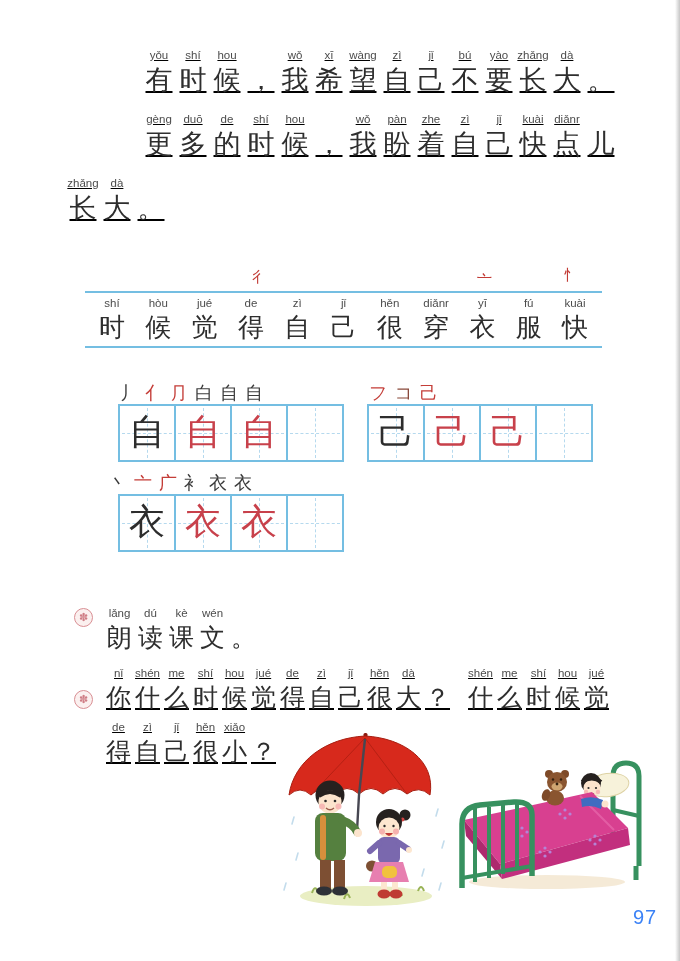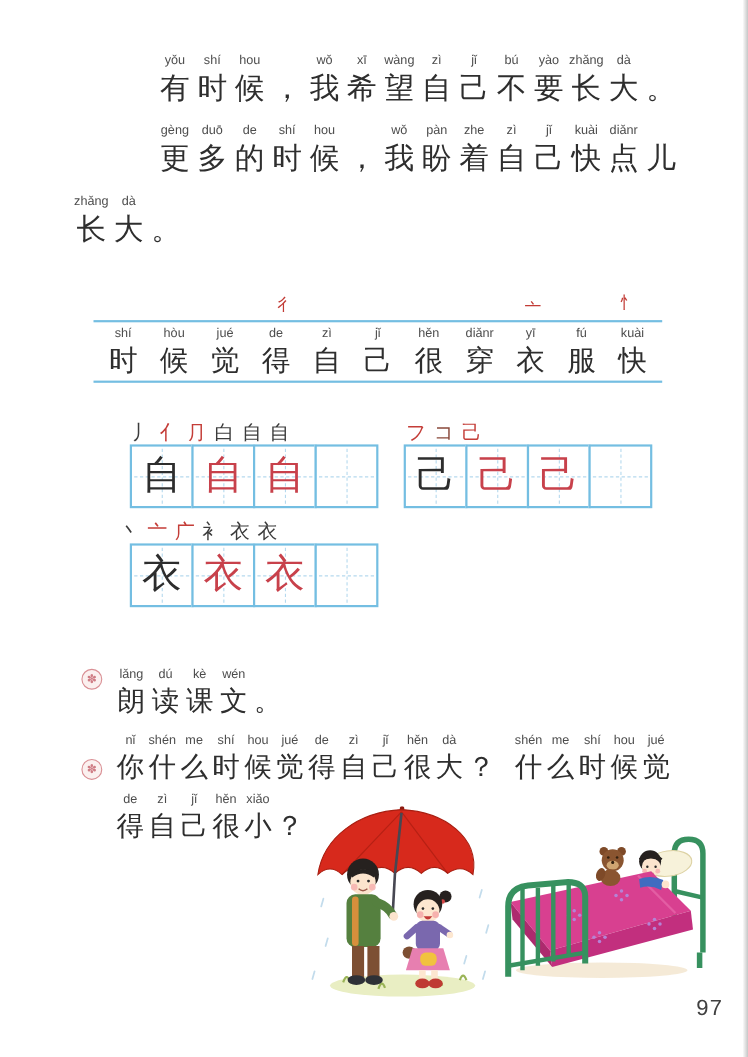--- a/index.html
+++ b/index.html
@@ -6,21 +6,21 @@
   .page{position:relative;width:680px;height:961px;background:#ffffff;overflow:hidden;
         font-family:"Liberation Serif","DejaVu Serif",serif;}
   .edge{position:absolute;right:0;top:0;bottom:0;width:5px;
         background:linear-gradient(to right,#ffffff,#c6c6c6);}
   
   .cu{display:inline-flex;flex-direction:column;align-items:center;flex:0 0 auto;}
   .py{height:16px;font-size:11.5px;line-height:14px;color:#4c4c4c;white-space:nowrap;
       font-family:"Liberation Sans","DejaVu Sans",sans-serif;}
   .hz{height:34px;font-size:27px;line-height:32px;color:#2e2e2e;}
   
-  .reading{position:absolute;left:66px;top:48px;width:566px;}
+  .reading{position:absolute;left:66px;top:48px;width:566px;text-decoration:underline;}
   .r-line{height:64px;display:flex;}
   .r-line.indent{padding-left:76px;}
   .r-line .cu{width:34px;}
   
   .band{position:absolute;left:85px;top:291px;width:517px;height:57px;box-sizing:border-box;
         border-top:2px solid #74bee2;border-bottom:2px solid #74bee2;
         display:flex;justify-content:space-between;align-items:flex-start;padding:3px 14px 0 14px;}
   .band .hz{font-size:26px;}
   .radicals span{position:absolute;font-size:15px;color:#c23b35;}
   .radicals span:nth-child(1){left:252px;top:268px;}
@@ -52,26 +52,26 @@
   .oral-chars{display:flex;margin-top:12px;}
   .oral .cu{width:31px;}
   .oral .hz{font-size:25px;}
   
   .question{position:absolute;left:74px;top:666px;width:560px;}
   .question .seal{position:absolute;left:0;top:24px;}
   .q-line1{margin-left:30px;display:flex;height:54px;}
   .q-line2{margin-left:30px;display:flex;}
   .q-part{display:flex;}
   .q-gap{width:14px;flex:0 0 auto;}
-  .question .cu{width:29px;}
+  .question .cu{width:29px;text-decoration:underline;}
   .question .hz{font-size:25px;}
   
   .svg-umbrella{position:absolute;left:278px;top:733px;}
   .svg-bed{position:absolute;left:442px;top:748px;}
-  .pagenum{position:absolute;left:633px;top:906px;font-size:20px;color:#404040;letter-spacing:1px;
+  .pagenum{position:absolute;left:633px;top:906px;font-size:20px;color:#3b82f6;letter-spacing:1px;
            font-family:"Liberation Sans","DejaVu Sans",sans-serif;}
 </style>
 </head>
 <body>
 
 <div class="page">
 
   <section class="reading">
     <div class="r-line indent">
         <span class="cu">

